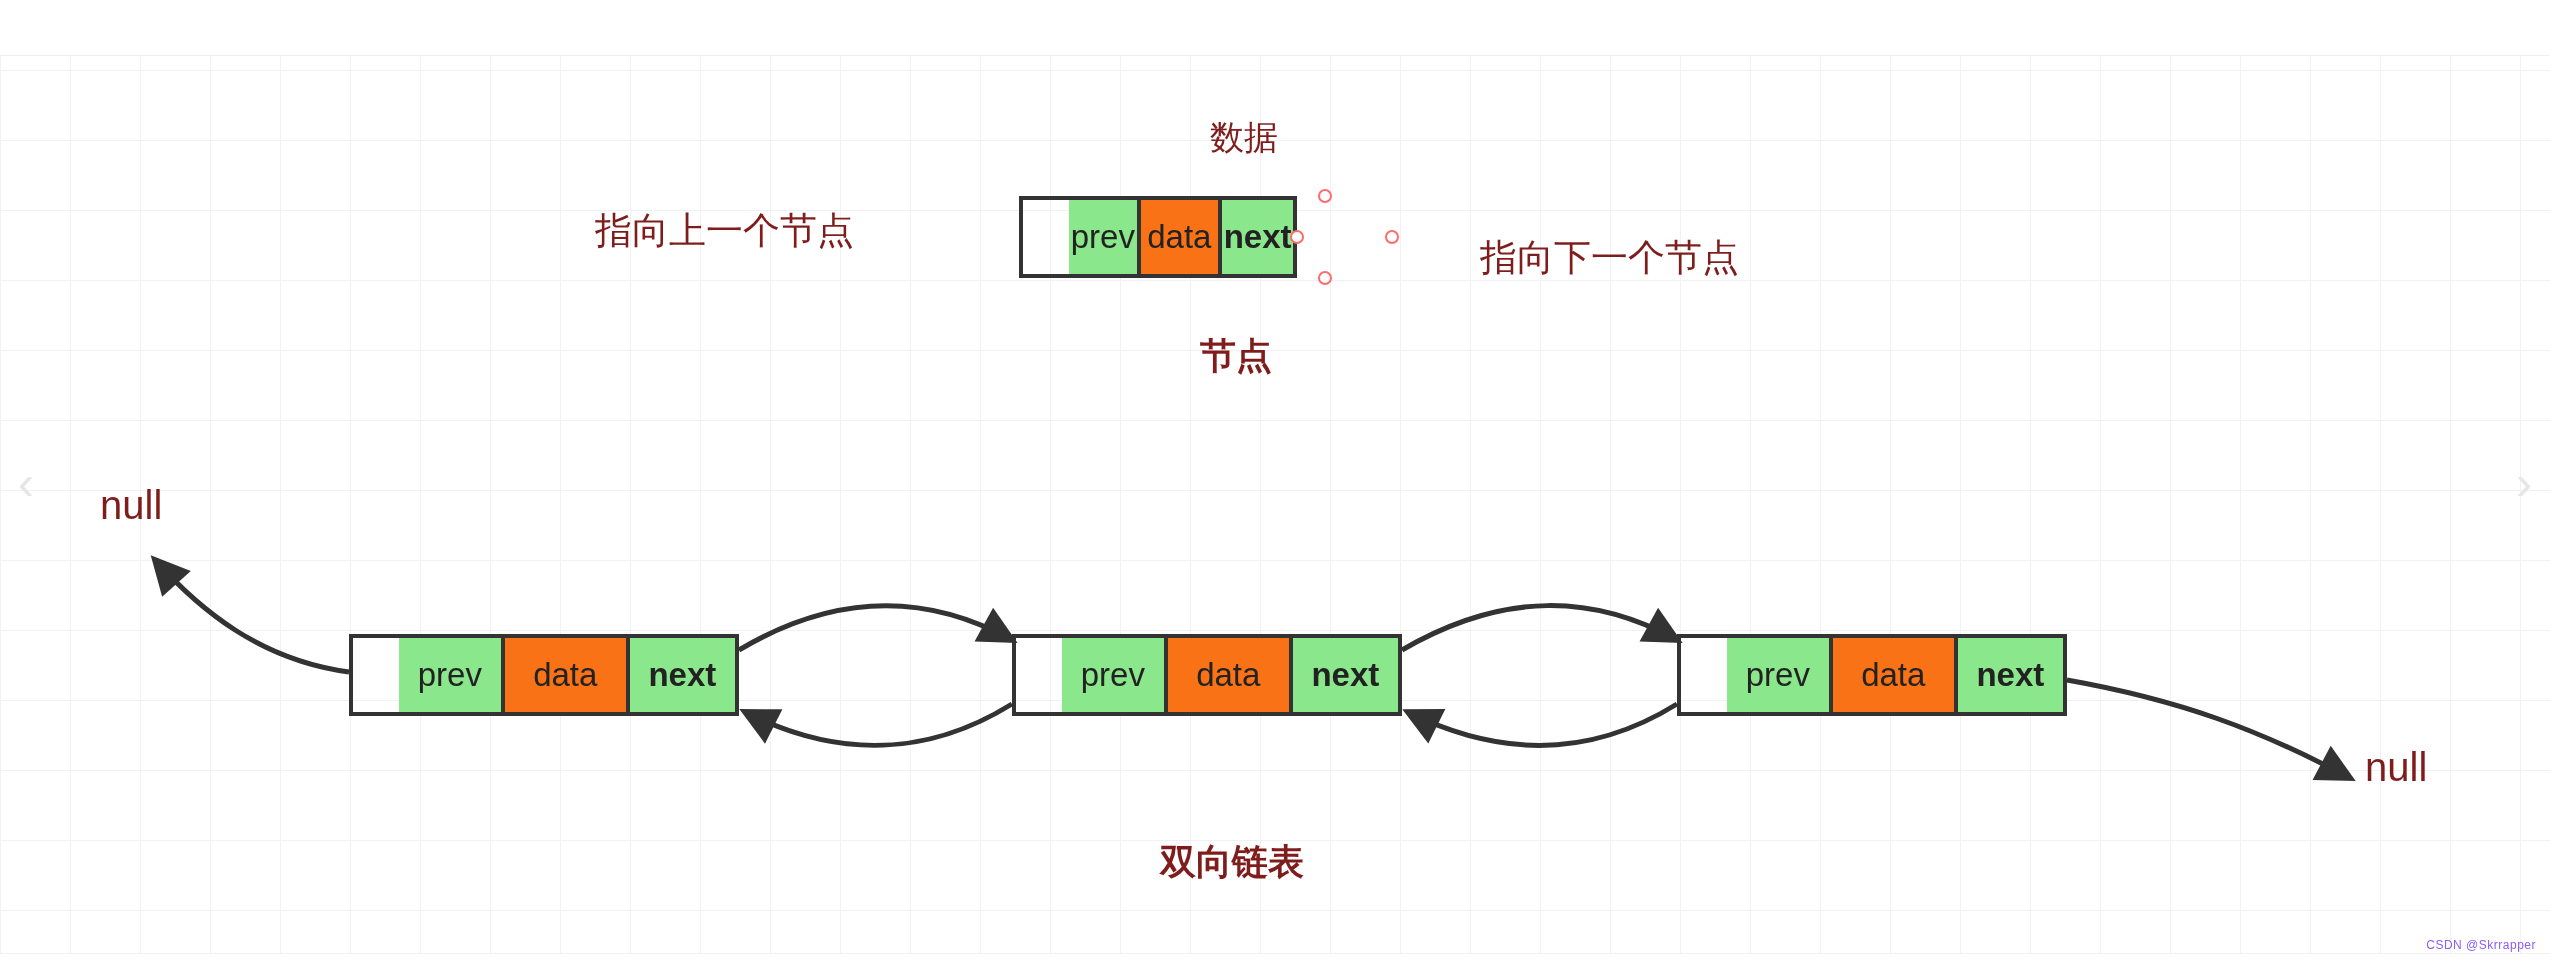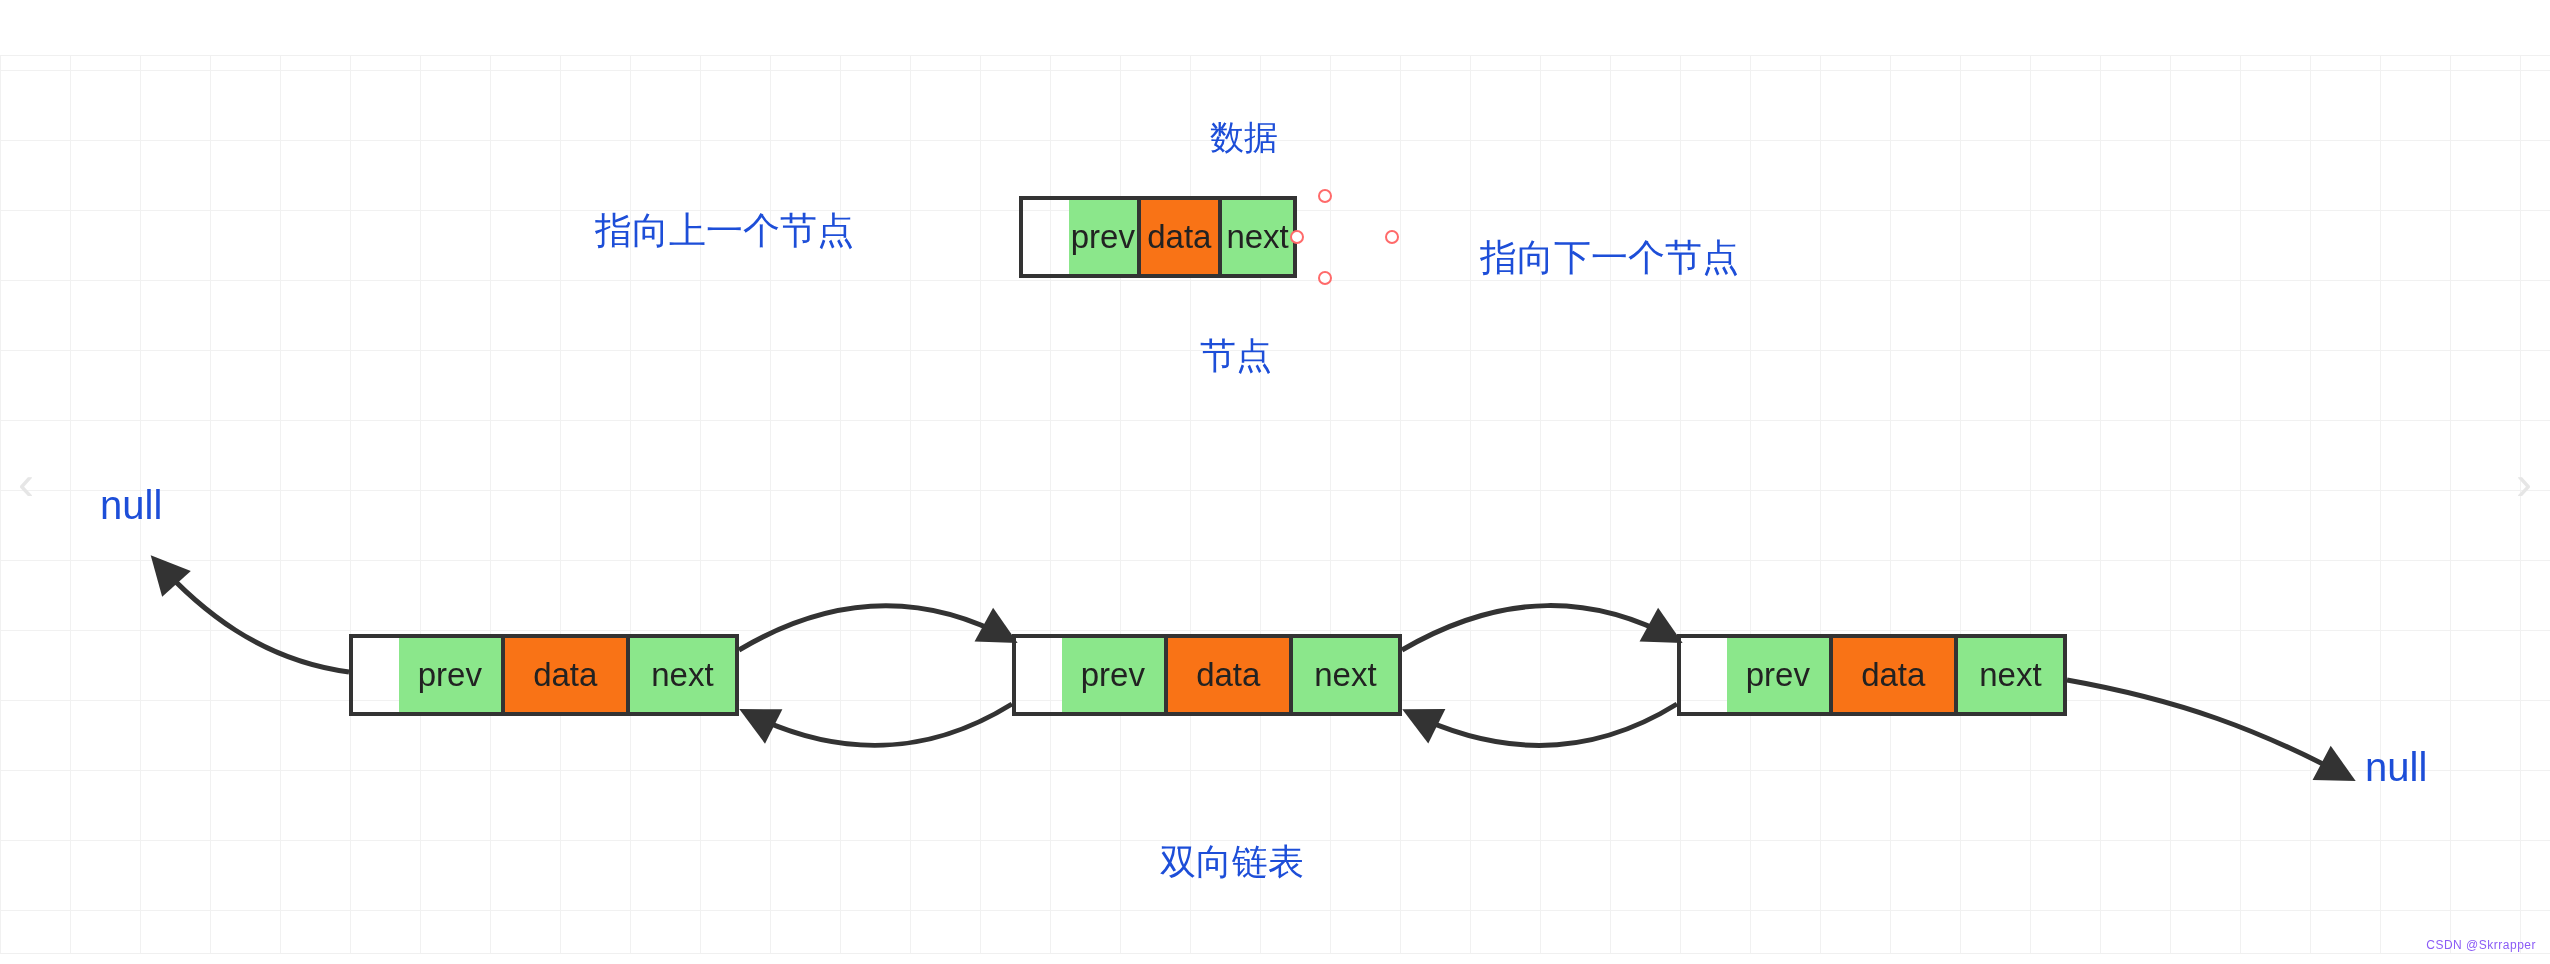--- a/index.html
+++ b/index.html
@@ -24,26 +24,26 @@
   .grid-bg::after{
     content:"";
     position:absolute;
     left:0;right:0;bottom:0;
     height:10px;
     background:#fff;
   }
   .hairline-top{position:absolute;left:0;right:0;top:55px;height:1px;background:#f0f0f0;}
   .hairline-bottom{position:absolute;left:0;right:0;bottom:10px;height:1px;background:#f0f0f0;}
   
-  .label{position:absolute;color:#1d4ed8;white-space:nowrap;}
-  .label.bold{font-weight:400;}
+  .label{position:absolute;color:#7f1d1d;white-space:nowrap;}
+  .label.bold{font-weight:700;}
   
   .node{position:absolute;display:flex;border:4px solid #333;box-sizing:border-box;padding-left:46px;}
   .cell{display:flex;align-items:center;justify-content:center;font-size:33px;color:#222;border-right:4px solid #333;box-sizing:border-box;}
-  .cell:last-child{border-right:none;}
+  .cell:last-child{border-right:none;font-weight:bold;}
   .c-green{background:#8be78b;}
   .c-cream{background:#f97316;}
   .cell.prev{width:86px;}
   .cell.data{width:98px;}
   .cell.next{width:86px;}
   
   .handle{position:absolute;width:14px;height:14px;border:2px solid #ff6a6a;background:#fff;border-radius:50%;box-sizing:border-box;}
   
   svg.arrows{position:absolute;inset:0;pointer-events:none;overflow:visible;}
   

